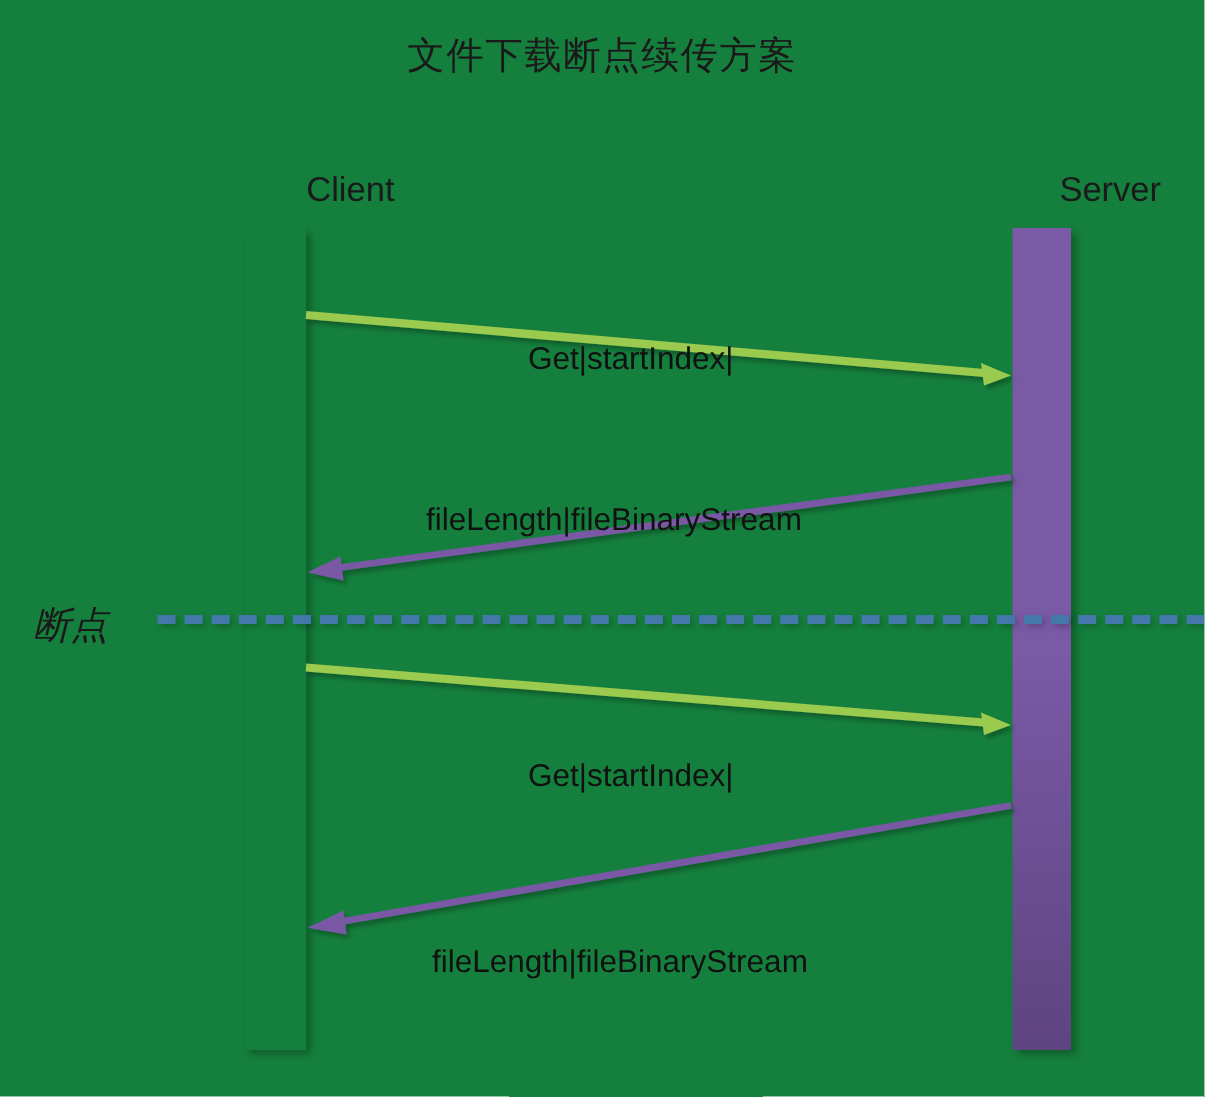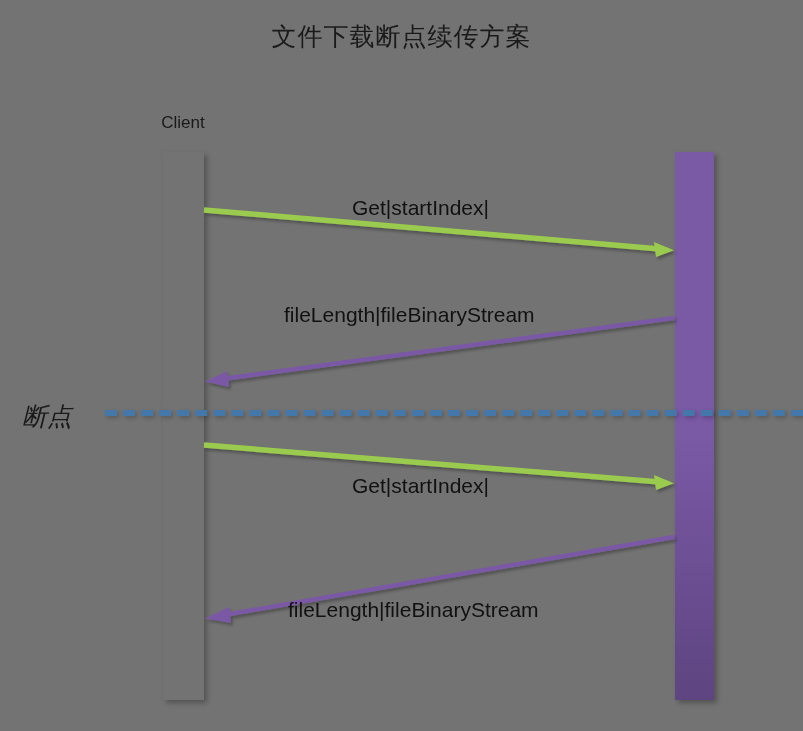--- a/index.html
+++ b/index.html
@@ -7,44 +7,44 @@
     padding: 0;
     background: #ffffff;
   }
   body {
     font-family: "Liberation Sans", "DejaVu Sans", sans-serif;
   }
   #canvas {
     position: relative;
     width: 803px;
     height: 731px;
-    background: #737373;
+    background: #15803d;
     overflow: hidden;
   }
 
   
   #diagram-title {
     position: absolute;
     left: 0;
     top: 20px;
     width: 803px;
     text-align: center;
     font-size: 25px;
     color: #1a1a1a;
     letter-spacing: 1px;
     font-family: "DejaVu Sans", "Liberation Sans", sans-serif;
     white-space: nowrap;
   }
 
   
   .lifeline-label {
     position: absolute;
-    font-size: 17px;
+    font-size: 23px;
     color: #1a1a1a;
-    text-align: center;
+    text-align: right;
     white-space: nowrap;
   }
   #client-label { left: 103px; top: 113px; width: 160px; }
   #server-label { left: 614px; top: 113px; width: 160px; }
 
   
   .lifeline-bar {
     position: absolute;
     top: 152px;
     height: 548px;
@@ -71,20 +71,21 @@
     pointer-events: none;
   }
 
   
   .msg-label {
     position: absolute;
     font-size: 21px;
     color: #111111;
     white-space: nowrap;
     letter-spacing: 0px;
+    margin-top: 32px;
   }
   #msg-1-label { left: 352px; top: 196px; }
   #msg-2-label { left: 284px; top: 303px; }
   #msg-3-label { left: 352px; top: 474px; }
   #msg-4-label { left: 288px; top: 598px; }
 
   
   #breakpoint-line {
     position: absolute;
     left: 105px;
@@ -119,20 +120,21 @@
 </style>
 </head>
 <body>
 
 <div id="canvas">
 
   <div id="diagram-title">文件下载断点续传方案</div>
 
   <div class="lifeline-label" id="client-label">Client</div>
 
+  <div class="lifeline-label" id="server-label">Server</div>
 
   <div class="lifeline-bar" id="client-bar"></div>
 
   <div class="lifeline-bar" id="server-bar"></div>
 
   <svg id="arrow-layer" viewBox="0 0 803 731">
     <defs>
       <filter id="softshadow" x="-30%" y="-60%" width="180%" height="260%">
         <feDropShadow dx="2" dy="2.5" stdDeviation="1.6" flood-color="#000000" flood-opacity="0.30"></feDropShadow>
       </filter>

